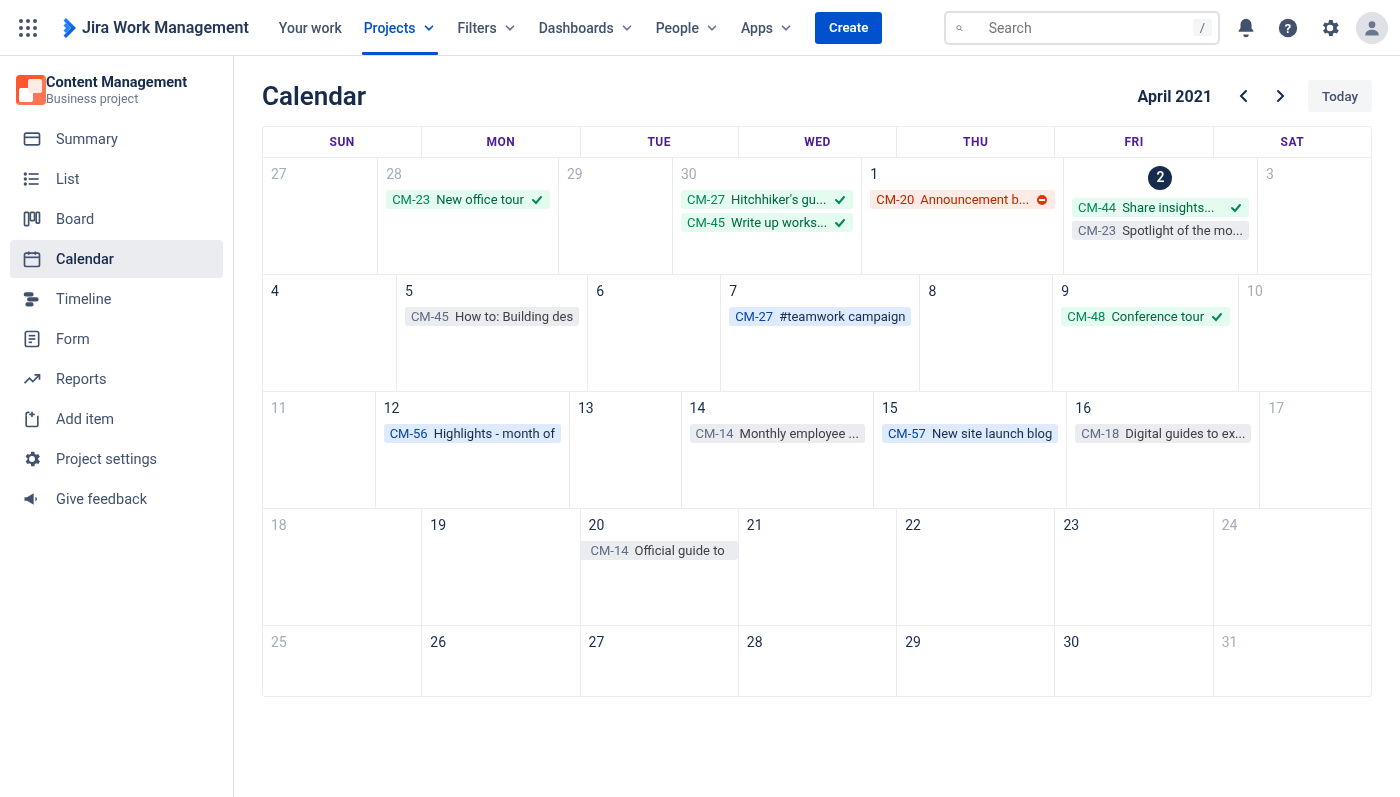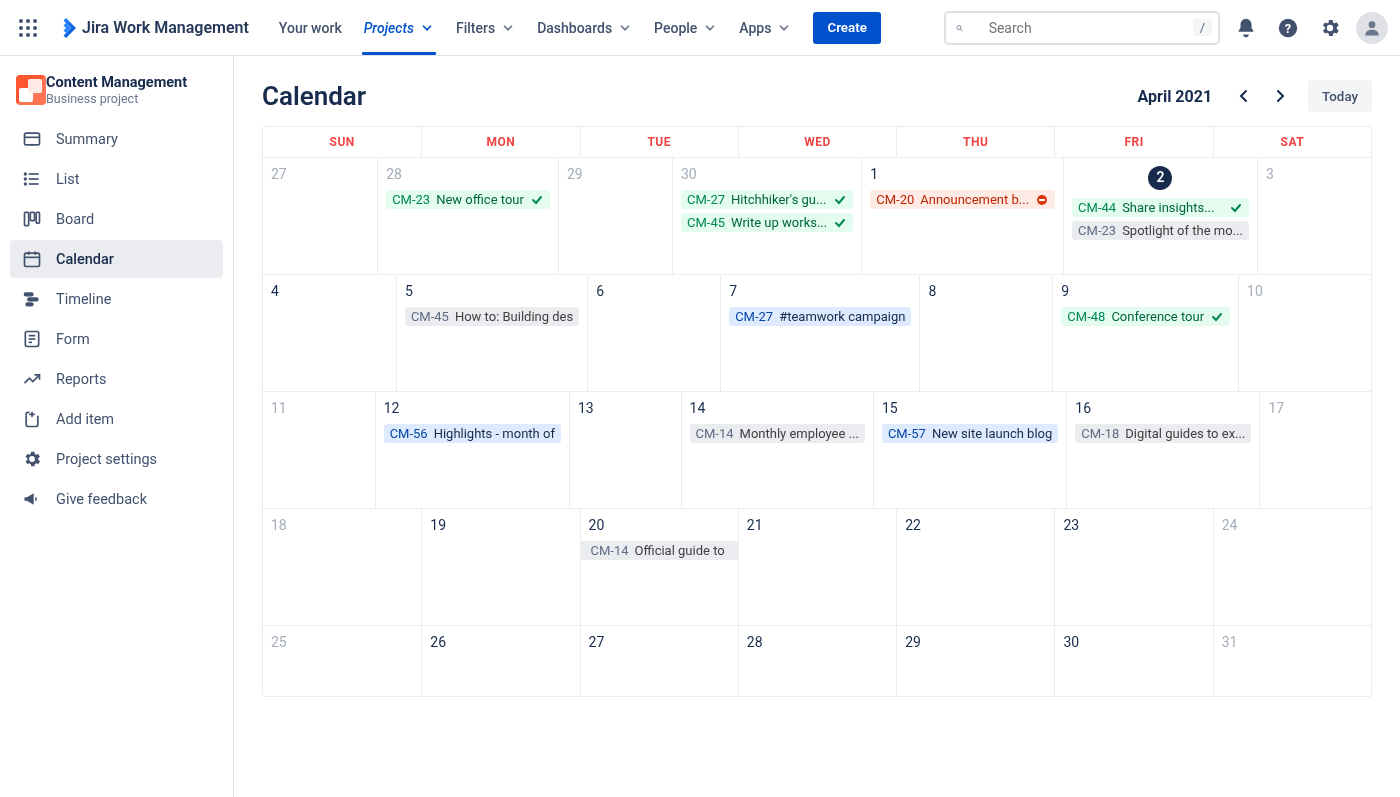--- a/index.html
+++ b/index.html
@@ -27,21 +27,21 @@
   body{margin:0;color:var(--text);background:#fff;font-size:14px;}
   svg{display:block;}
 
   
   .topbar{display:flex;align-items:center;height:56px;padding:0 12px;border-bottom:1px solid var(--border-dark);gap:4px;}
   .app-switcher{width:32px;height:32px;display:flex;align-items:center;justify-content:center;border-radius:3px;cursor:pointer;}
   .logo{display:flex;align-items:center;gap:6px;padding:0 8px;font-weight:600;color:#253858;cursor:pointer;text-align:right;}
   .logo-text{font-size:16px;}
   .top-nav{display:flex;align-items:center;gap:2px;margin-left:8px;}
   .top-nav-item{display:flex;align-items:center;gap:6px;padding:7px 10px;height:55px;color:#42526E;font-weight:500;cursor:pointer;position:relative;}
-  .top-nav-item.active{color:var(--blue);font-style:italic;}
+  .top-nav-item.active{color:var(--blue);}
   .top-nav-item.active::after{content:"";position:absolute;bottom:0;left:8px;right:8px;height:3px;background:var(--blue);border-radius:1px;}
   .chev{width:14px;height:14px;}
   .create-btn{margin-left:8px;background:var(--blue);color:#fff;border:none;border-radius:3px;padding:0 14px;height:32px;font-weight:600;cursor:pointer;}
   .spacer{flex:1;}
   .search{display:flex;align-items:center;border:2px solid var(--border-dark);border-radius:5px;height:34px;padding:0 6px 0 10px;width:276px;color:var(--muted);gap:24px;}
   .search input{border:none;outline:none;flex:1;font-size:14px;color:var(--text);background:transparent;}
   .search-kbd{background:var(--hover);border-radius:3px;padding:1px 7px;color:#5E6C84;font-size:13px;}
   .top-icon{width:32px;height:32px;display:flex;align-items:center;justify-content:center;color:#42526E;cursor:pointer;border-radius:50%;margin-left:6px;}
   .top-icon.avatar{background:#DFE1E6;}
 
@@ -63,21 +63,21 @@
   .main-head{display:flex;align-items:center;margin-bottom:14px;}
   .main-title{font-size:26px;font-weight:600;}
   .cal-controls{margin-left:auto;display:flex;align-items:center;gap:4px;}
   .month-label{font-size:16px;font-weight:700;margin-right:12px;}
   .nav-arrow{width:32px;height:32px;display:flex;align-items:center;justify-content:center;cursor:pointer;border-radius:3px;color:#172B4D;}
   .today-btn{background:var(--hover);border:none;border-radius:3px;height:32px;padding:0 14px;font-weight:500;color:#42526E;cursor:pointer;margin-left:8px;}
 
   
   .calendar{border:1px solid var(--border);border-radius:3px;}
   .dow-row{display:grid;grid-template-columns:repeat(7,1fr);}
-  .dow{padding:8px 0;text-align:center;font-size:12px;font-weight:700;color:#ef4444;letter-spacing:.5px;border-left:1px solid var(--border);}
+  .dow{padding:8px 0;text-align:center;font-size:12px;font-weight:700;color:#4c1d95;letter-spacing:.5px;border-left:1px solid var(--border);}
   .dow:first-child{border-left:none;}
   .week{display:grid;grid-template-columns:repeat(7,1fr);border-top:1px solid var(--border);}
   .day{min-height:116px;border-left:1px solid var(--border);padding:6px 8px;display:flex;flex-direction:column;gap:4px;position:relative;}
   .day:first-child{border-left:none;}
   .week.short .day{min-height:70px;}
   .daynum{font-size:14px;color:#172B4D;padding-top:2px;padding-bottom:4px;}
   .day.other .daynum{color:#A5ADBA;}
   .daynum.today{width:24px;height:24px;border-radius:50%;background:#172B4D;color:#fff;display:flex;align-items:center;justify-content:center;margin:2px auto 4px auto;font-weight:600;}
 
   .event{display:flex;align-items:center;gap:6px;border-radius:3px;padding:2px 6px;font-size:13px;cursor:pointer;white-space:nowrap;overflow:hidden;}

